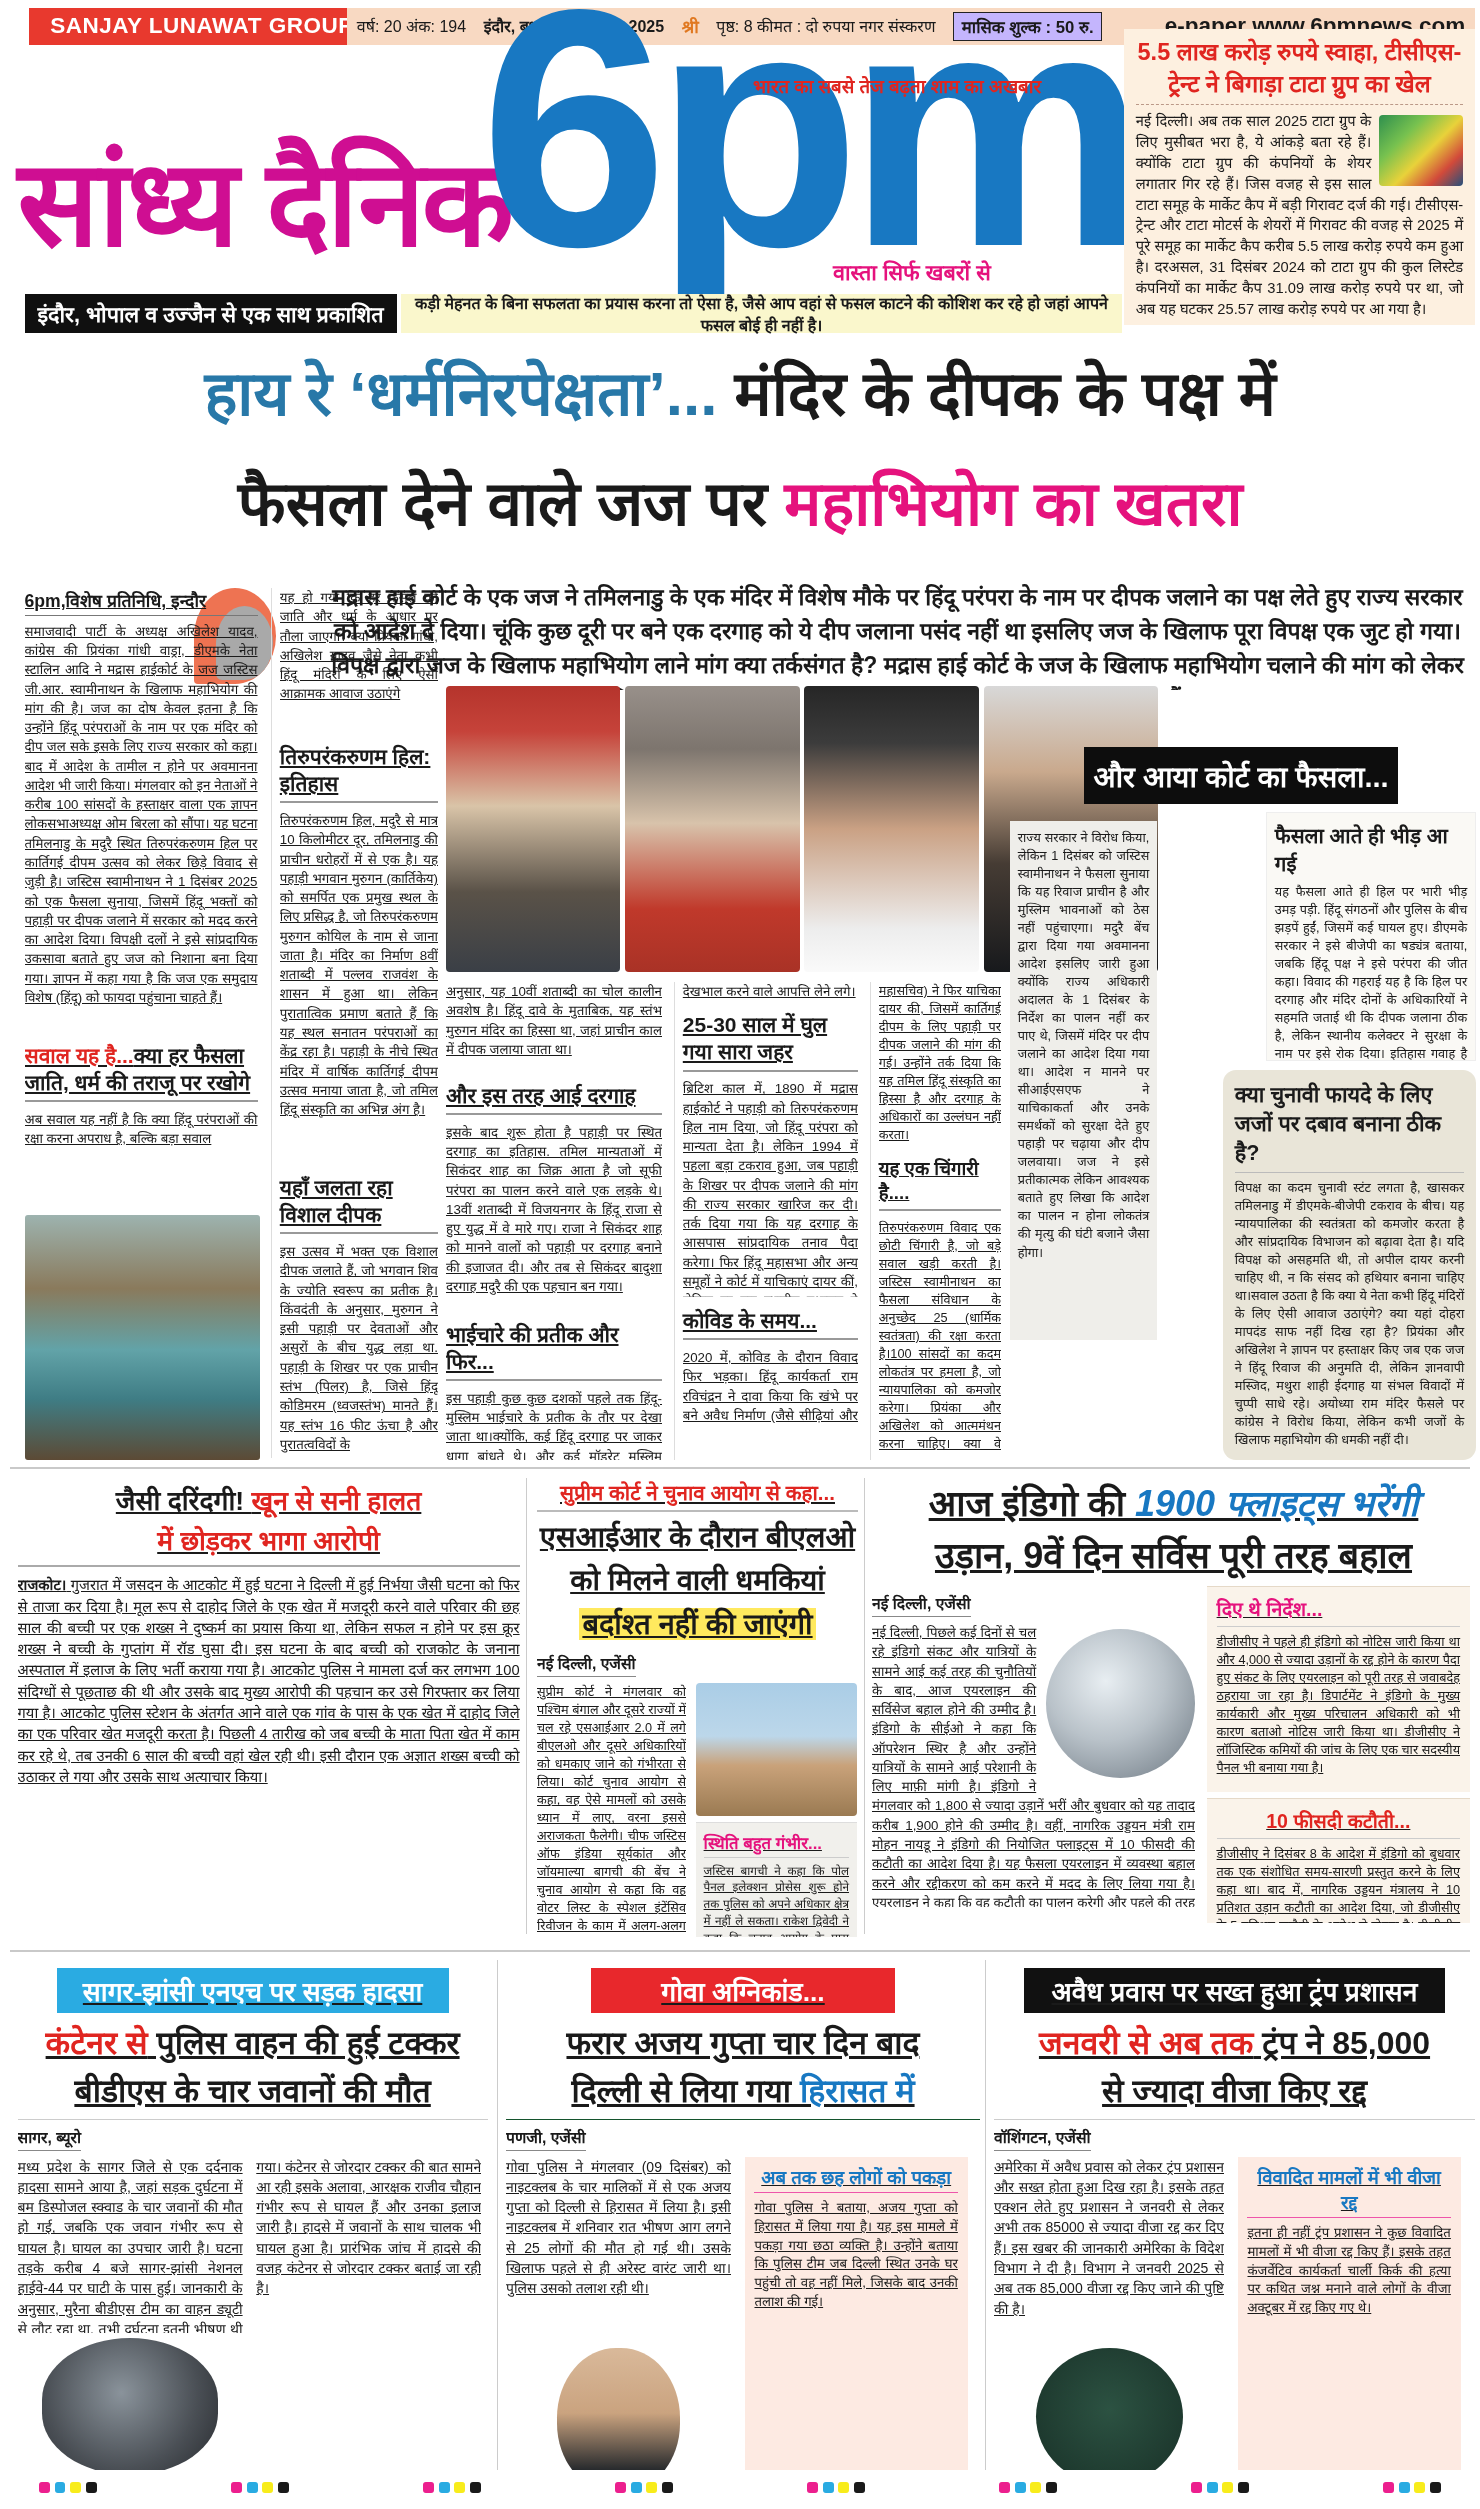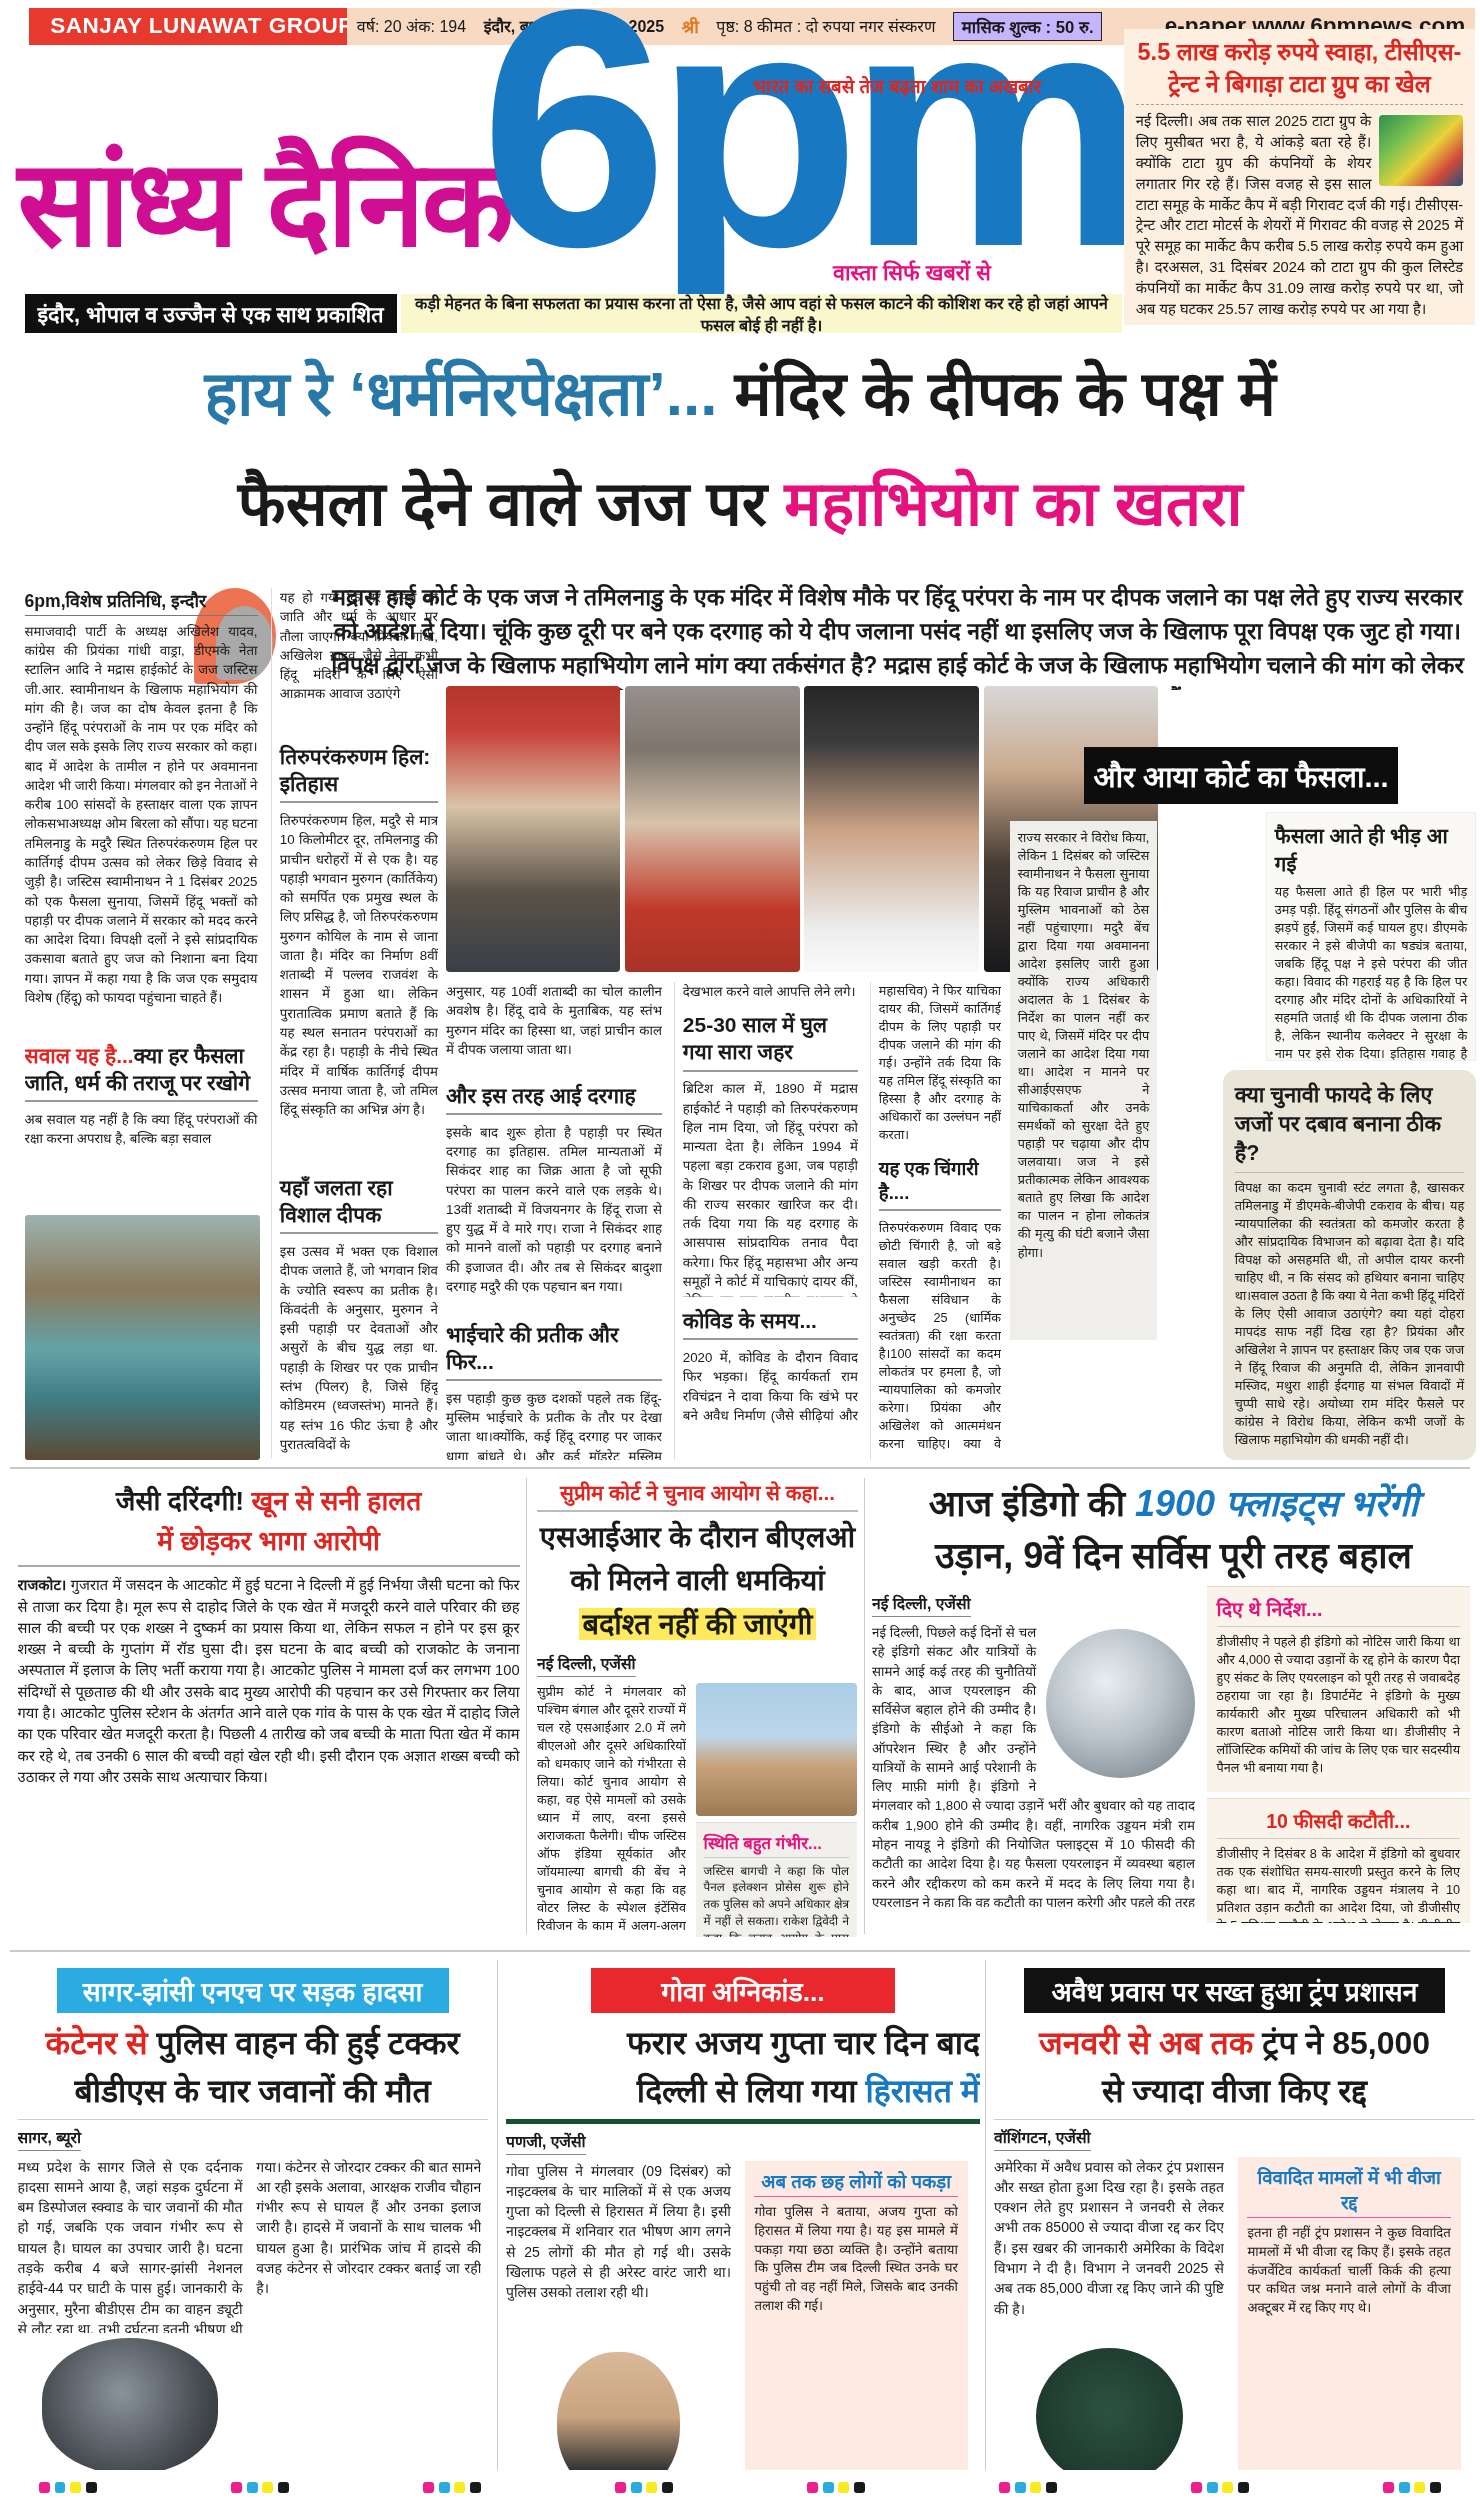--- a/index.html
+++ b/index.html
@@ -36,21 +36,21 @@
   
   .main-hl{left:14.7px;top:339px;width:1451px;text-align:center;font-weight:800;}
   .main-hl .l{font-size:62px;line-height:1.78;}
   .hl-blue{color:#2878a8;}
   .hl-mag{color:#e5127d;}
   .intro{left:323px;top:580px;width:1149px;font-size:23px;font-weight:bold;line-height:1.48;text-align:center;}
   .flame{left:194px;top:588px;width:82px;height:96px;}
   .flame .o{position:absolute;left:0;top:0;width:82px;height:96px;background:#ee7352;border-radius:50% 50% 50% 3.9px;}
   .flame .g{position:absolute;left:21.6px;top:17.6px;width:57px;height:74px;background:#a9a9a9;border-radius:50% 50% 50% 5.9px;}
   
-  .ncol{position:absolute;overflow:hidden;}
+  .ncol{position:absolute;overflow:hidden;text-decoration:underline;}
   .byline{font-weight:bold;font-size:17.6px;border-bottom:1.5px solid #777;padding-bottom:2.9px;margin-bottom:5.9px;}
   .bt{font-size:13.3px;line-height:1.45;text-align:justify;}
   .bt2{font-size:12.7px;line-height:1.42;text-align:justify;}
   .shead{font-weight:800;font-size:21px;line-height:1.3;border-bottom:2px solid #999;
     padding-bottom:3.9px;margin:9.8px 0 7.8px;}
   .shead .red{color:#e02520;}
   .photo-strip{left:446px;top:686px;width:712px;height:286px;display:flex;gap:4.9px;}
   .headshot{flex:1;border-radius:3.9px;}
   .rail-bar{left:1084px;top:747px;width:314px;height:57px;background:#0d0d0d;color:#fff;font-weight:800;
     font-size:29px;display:flex;align-items:center;justify-content:center;}
@@ -267,21 +267,21 @@
       <div style="width:225px;">
         <div class="bt clip" style="font-size:14px;height:176px;">मध्य प्रदेश के सागर जिले से एक दर्दनाक हादसा सामने आया है, जहां सड़क दुर्घटना में बम डिस्पोजल स्क्वाड के चार जवानों की मौत हो गई, जबकि एक जवान गंभीर रूप से घायल है। घायल का उपचार जारी है। घटना तड़के करीब 4 बजे सागर-झांसी नेशनल हाईवे-44 पर घाटी के पास हुई। जानकारी के अनुसार, मुरैना बीडीएस टीम का वाहन ड्यूटी से लौट रहा था, तभी दुर्घटना इतनी भीषण थी कि वाहन बुरी तरह क्षतिग्रस्त हो</div>
         <div class="crash-photo"></div>
       </div>
       <div class="bt clip" style="font-size:14px;width:225px;height:323px;">गया। कंटेनर से जोरदार टक्कर की बात सामने आ रही इसके अलावा, आरक्षक राजीव चौहान गंभीर रूप से घायल हैं और उनका इलाज जारी है। हादसे में जवानों के साथ चालक भी घायल हुआ है। प्रारंभिक जांच में हादसे की वजह कंटेनर से जोरदार टक्कर बताई जा रही है।</div>
     </div>
   </div>
 
   <div class="ncol" style="left:506px;top:1968px;width:474px;height:502px;">
     <div class="kick-bar" style="background:#e8282c;width:304px;height:45px;margin:0 auto;font-size:26.5px;">गोवा अग्निकांड...</div>
-    <div class="story-head-c" style="font-size:32px;margin-top:5.9px;border-bottom:5px solid #14532d;padding-bottom:3.9px;text-align:right;">
+    <div class="story-head-c" style="font-size:32px;margin-top:5.9px;border-bottom:1px solid #14532d;padding-bottom:3.9px;">
       <div>फरार अजय गुप्ता चार दिन बाद</div>
       <div><span>दिल्ली से लिया गया </span><span class="blue">हिरासत में</span></div>
     </div>
     <div class="by2">पणजी, एजेंसी</div>
     <div style="display:flex;gap:13.7px;">
       <div style="width:225px;">
         <div class="bt clip" style="font-size:14px;height:186px;">गोवा पुलिस ने मंगलवार (09 दिसंबर) को नाइटक्लब के चार मालिकों में से एक अजय गुप्ता को दिल्ली से हिरासत में लिया है। इसी नाइटक्लब में शनिवार रात भीषण आग लगने से 25 लोगों की मौत हो गई थी। उसके खिलाफ पहले से ही अरेस्ट वारंट जारी था। पुलिस उसको तलाश रही थी।</div>
         <div class="portrait-photo"></div>
       </div>
       <div class="pinkbox clip" style="width:223px;height:323px;">

